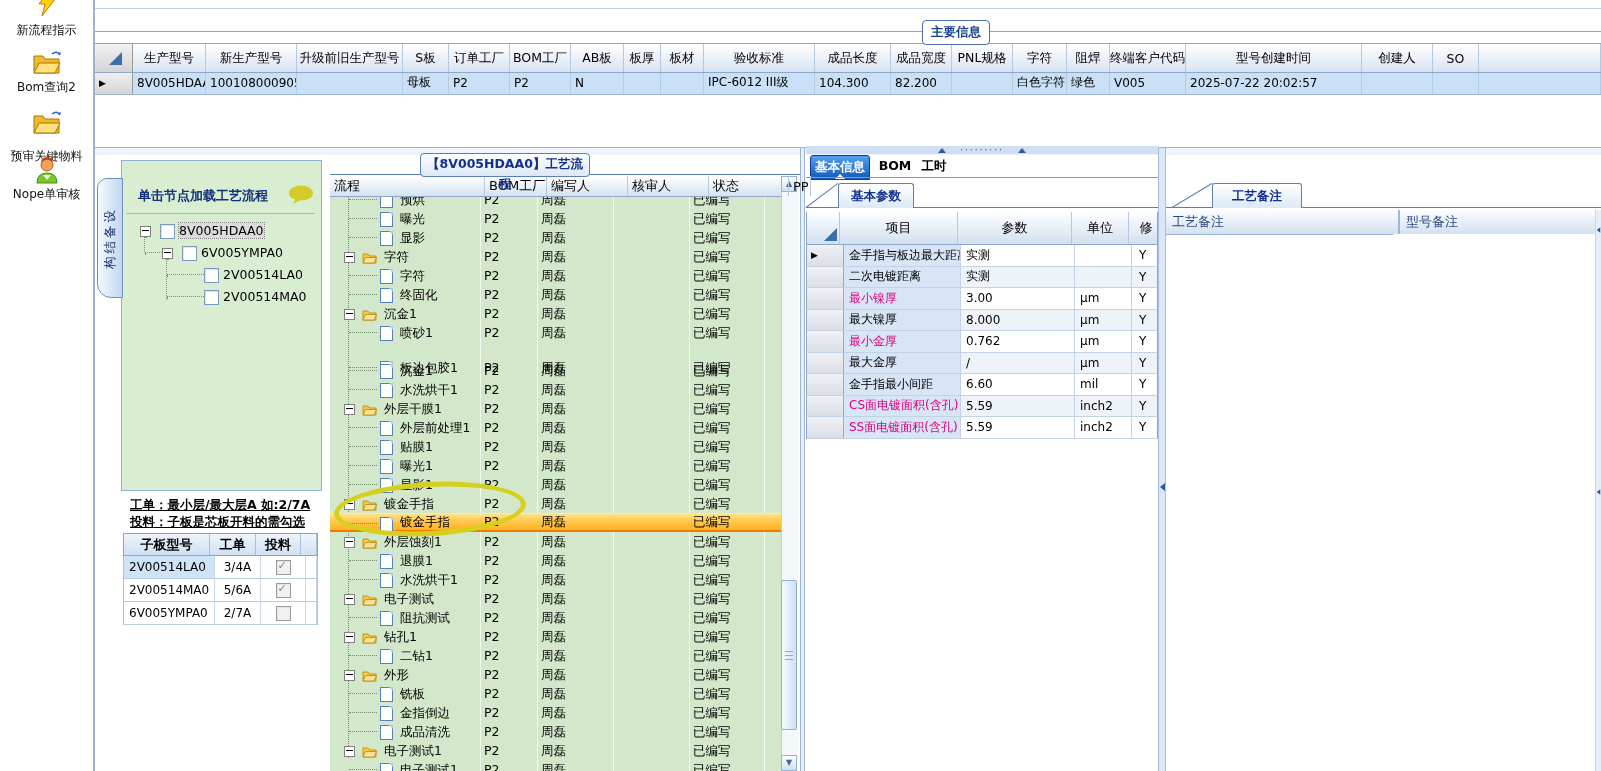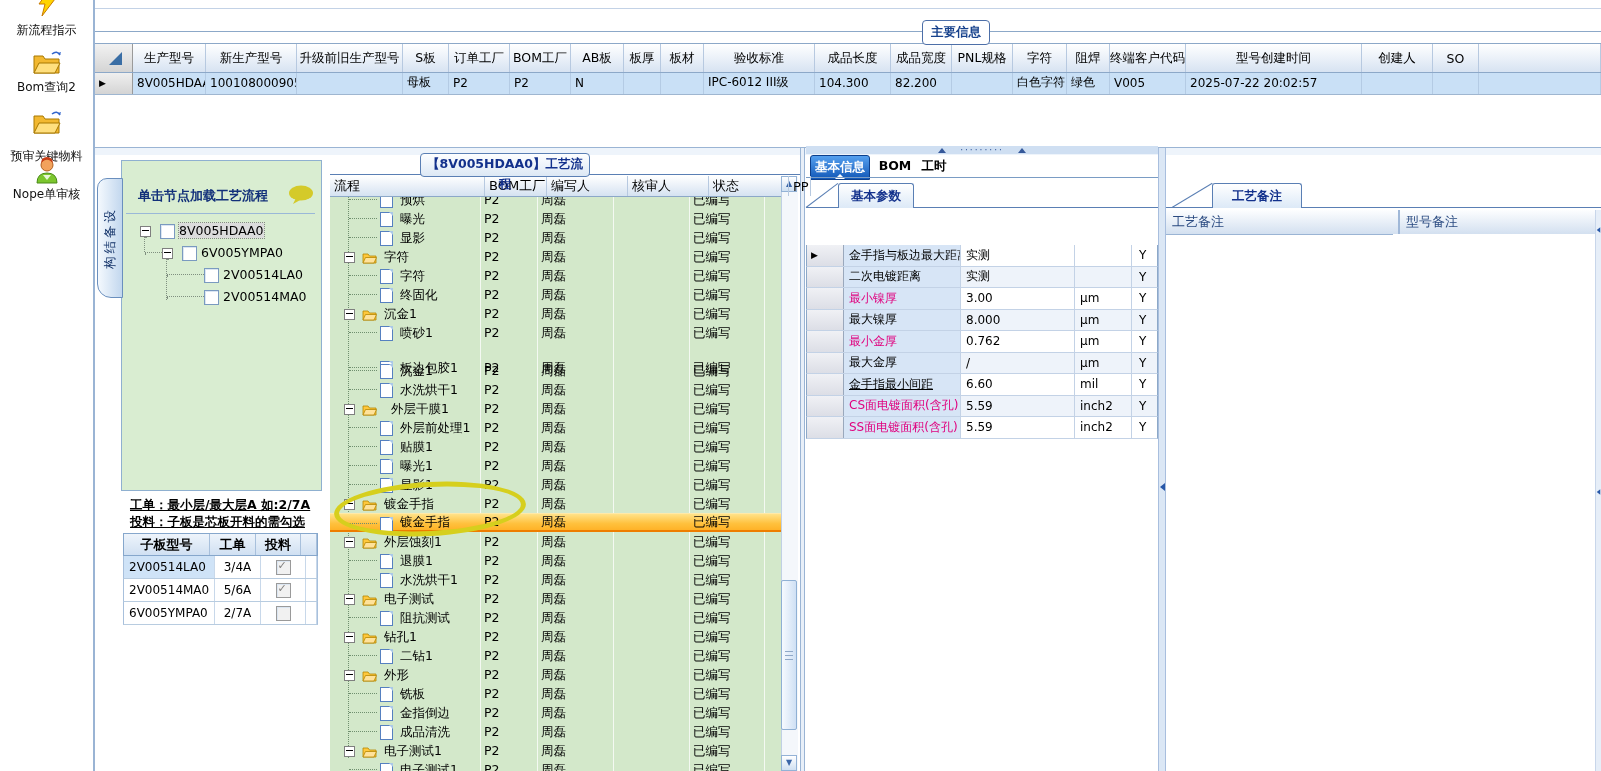--- a/index.html
+++ b/index.html
@@ -399,21 +399,21 @@
         <div class="fv" style="left: 287px;"></div>
         <div class="fv" style="left: 363px;">已编写</div>
       </div>
       <div class="frow" style="top: 203px;">
         <div class="tc">
           <div class="exp" style="position: absolute; left: 14px; top: 5px;"></div>
           <span style="position: absolute; left: 32px; top: 3px;"><svg width="15" height="12" viewBox="0 0 15 12">
               <path d="M1 2 h5 l1.5 2 H14 v7 H1 z" fill="#FFC83C" stroke="#B58600" stroke-width="0.8"></path>
               <path d="M1 11 L3.5 5.5 H14.5 L12 11 z" fill="#FFE29A" stroke="#B58600" stroke-width="0.8"></path>
             </svg></span>
-          <div class="fv" style="left: 54px; margin-left: 7px;">外层干膜1</div>
+          <div class="fv" style="left: 54px;">外层干膜1</div>
         </div>
         <div class="fv" style="left: 154px;">P2</div>
         <div class="fv" style="left: 211px;">周磊</div>
         <div class="fv" style="left: 287px;"></div>
         <div class="fv" style="left: 363px;">已编写</div>
       </div>
       <div class="frow" style="top: 222px;">
         <div class="tc">
           <div class="leaf-stub"></div>
           <div class="page-ic" style="left: 50px; top: 3px;"></div>
@@ -660,20 +660,29 @@
   </div>
   <div id="info-tabs">
       <div class="abs itab sel" style="left: 810px; top: 155px; width: 58px;">基本信息<div class="notch"></div></div>
       <div class="abs itab" style="left: 877px; top: 155px; width: 36px;">BOM</div>
       <div class="abs itab" style="left: 916px; top: 155px; width: 36px;">工时</div>
     </div>
   <div class="hline" style="left:806px;top:177px;width:352px;border-top:1px solid #7a9cc4;"></div>
   <div class="subtab" style="left:838px;top:183px;width:74px;">基本参数</div>
   <div class="diag" style="left:806px;top:207px;width:40px;transform:rotate(-37deg);"></div>
   <div class="hline" style="left:806px;top:207px;width:352px;border-top:1px solid #5a7fb4;"></div>
+  <div class="abs" id="info-head">
+      <div class="ih" style="width: 32px;">
+        <div class="tri-corner" style="position: absolute; right: 2px; bottom: 3px;"></div>
+      </div>
+      <div class="ih" style="width: 117px;">项目</div>
+      <div class="ih" style="width: 113px;">参数</div>
+      <div class="ih" style="width: 56px;">单位</div>
+      <div class="ih" style="width: 34px;">修</div>
+    </div>
   <div id="info-body">
       <div class="abs irow" style="top: 245px;">
         <div class="ic mark" style="width: 32px; font-size: 9px;">▶</div>
         <div class="ic item" style="width: 111px;">金手指与板边最大距离</div>
         <div class="ic" style="width: 108px; padding-left: 5px;">实测</div>
         <div class="ic" style="width: 51px; padding-left: 5px;"></div>
         <div class="ic" style="flex: 1 1 0%; padding-left: 7px; border-right: none;">Y</div>
       </div>
       <div class="abs irow" style="top: 266.5px;">
         <div class="ic mark" style="width: 32px; font-size: 9px;"></div>
@@ -705,21 +714,21 @@
       </div>
       <div class="abs irow" style="top: 352.5px;">
         <div class="ic mark" style="width: 32px; font-size: 9px;"></div>
         <div class="ic item" style="width: 111px;">最大金厚</div>
         <div class="ic" style="width: 108px; padding-left: 5px; background: rgb(238, 243, 250);">/</div>
         <div class="ic" style="width: 51px; padding-left: 5px; background: rgb(238, 243, 250);">µm</div>
         <div class="ic" style="flex: 1 1 0%; padding-left: 7px; border-right: none; background: rgb(238, 243, 250);">Y</div>
       </div>
       <div class="abs irow" style="top: 374px;">
         <div class="ic mark" style="width: 32px; font-size: 9px;"></div>
-        <div class="ic item" style="width: 111px; text-decoration: underline;">金手指最小间距</div>
+        <div class="ic item" style="width: 111px;">金手指最小间距</div>
         <div class="ic" style="width: 108px; padding-left: 5px;">6.60</div>
         <div class="ic" style="width: 51px; padding-left: 5px;">mil</div>
         <div class="ic" style="flex: 1 1 0%; padding-left: 7px; border-right: none;">Y</div>
       </div>
       <div class="abs irow" style="top: 395.5px;">
         <div class="ic mark" style="width: 32px; font-size: 9px;"></div>
         <div class="ic item pink" style="width: 111px;">CS面电镀面积(含孔)</div>
         <div class="ic" style="width: 108px; padding-left: 5px; background: rgb(238, 243, 250);">5.59</div>
         <div class="ic" style="width: 51px; padding-left: 5px; background: rgb(238, 243, 250);">inch2</div>
         <div class="ic" style="flex: 1 1 0%; padding-left: 7px; border-right: none; background: rgb(238, 243, 250);">Y</div>

